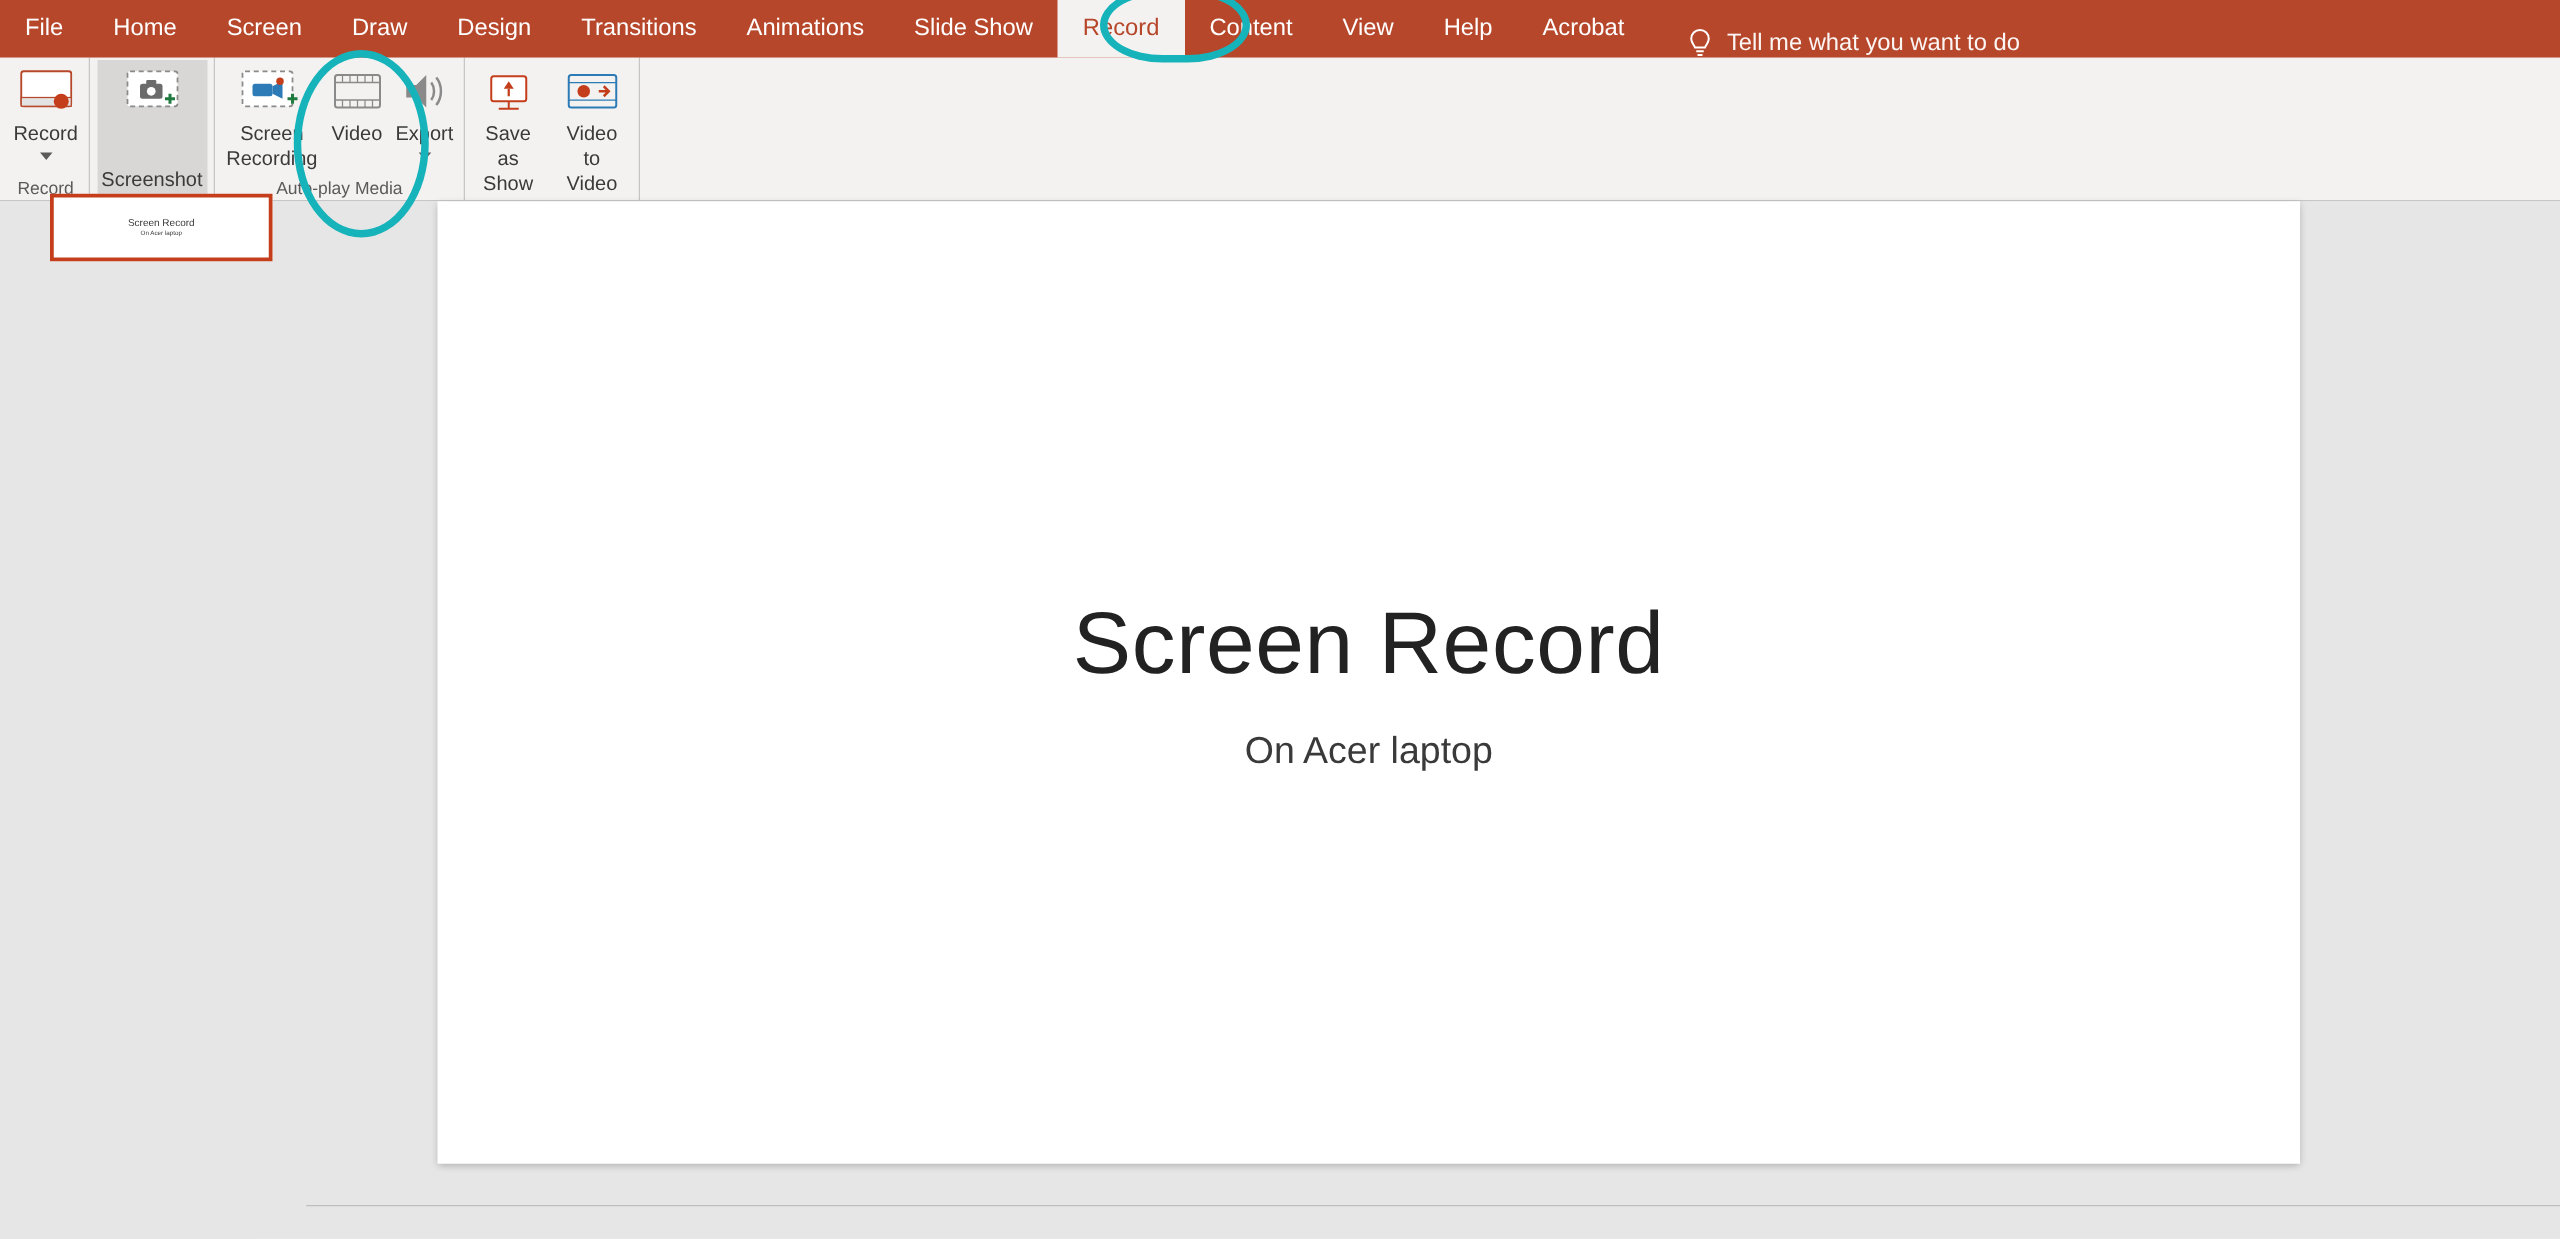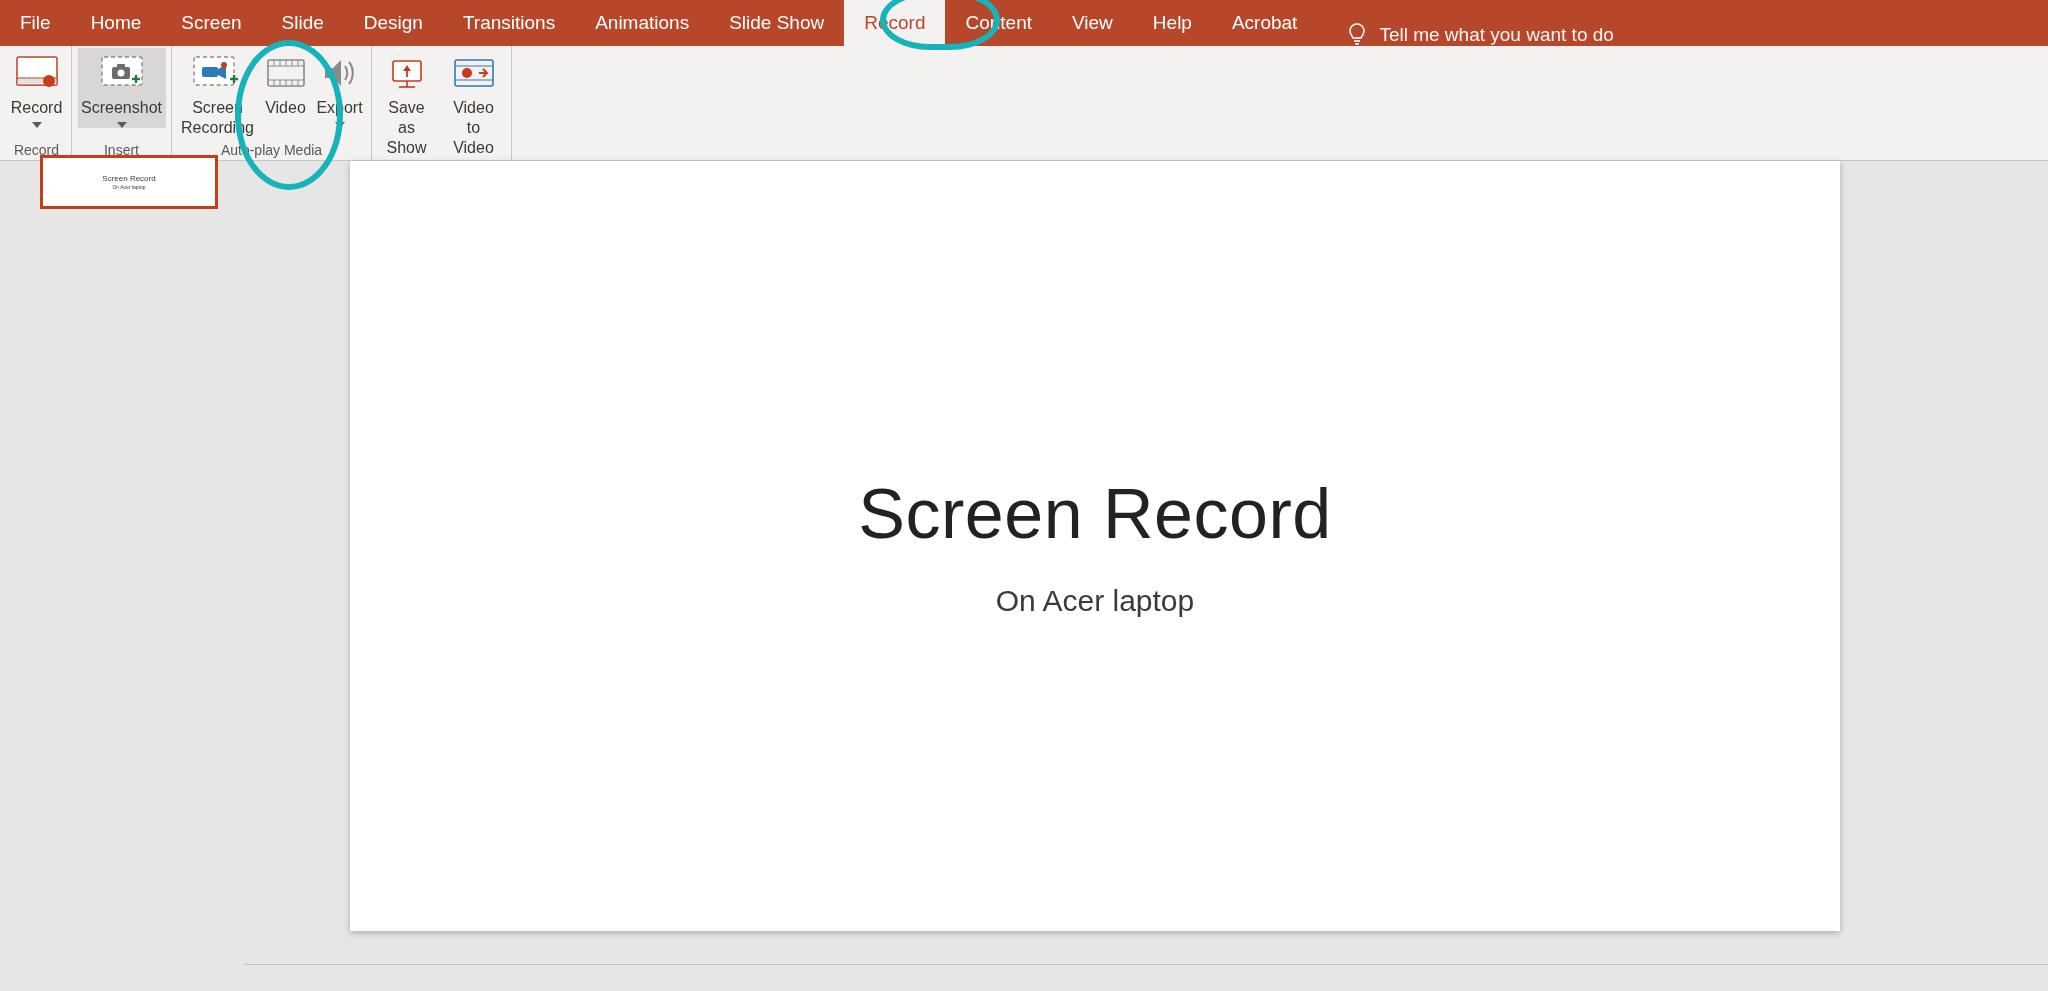--- a/index.html
+++ b/index.html
@@ -79,21 +79,21 @@
     font-size: 16px;
     line-height: 20px;
   }
   .btn .icon-area {
     height: 42px;
     display: flex;
     align-items: center;
     justify-content: center;
     margin-bottom: 4px;
   }
-  .btn.hover { background: #d9d7d5; }
+  .btn.hover { background: #d9d7d5; gap: 37px; }
 
   .caret {
     width: 0; height: 0;
     border-left: 5px solid transparent;
     border-right: 5px solid transparent;
     border-top: 6px solid #5a5a5a;
     margin-top: 4px;
   }
 
   
@@ -182,21 +182,21 @@
     border-radius: 50% / 50%;
   }
 </style>
 </head>
 <body>
 
 <div class="tab-strip">
   <div class="tab">File</div>
   <div class="tab">Home</div>
   <div class="tab">Screen</div>
-  <div class="tab">Slide</div>
+  <div class="tab">Draw</div>
   <div class="tab">Design</div>
   <div class="tab">Transitions</div>
   <div class="tab">Animations</div>
   <div class="tab">Slide Show</div>
   <div class="tab active">Record</div>
   <div class="tab">Content</div>
   <div class="tab">View</div>
   <div class="tab">Help</div>
   <div class="tab">Acrobat</div>
 

